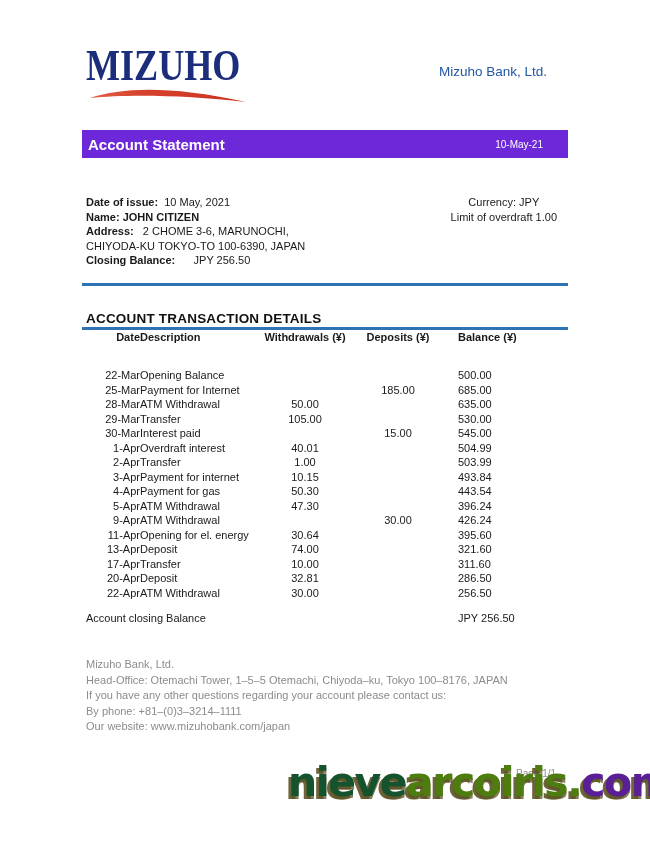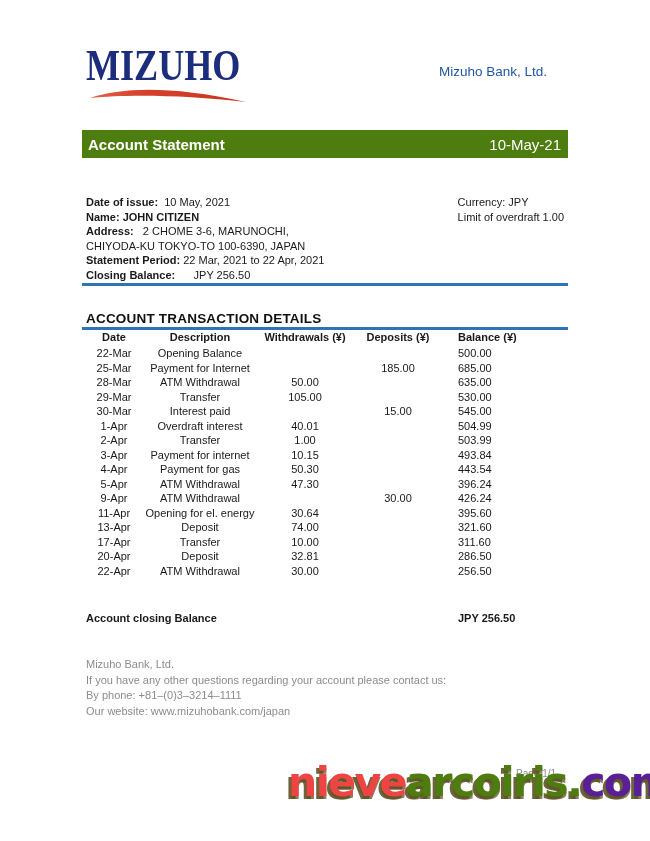--- a/index.html
+++ b/index.html
@@ -21,71 +21,71 @@
     white-space:nowrap;
   }
   .swoosh{display:block;margin-top:-3px;margin-left:2px;}
   .bank-name{
     position:absolute;left:418px;top:64px;width:150px;
     font-size:13.5px;color:#2157a5;text-align:center;white-space:nowrap;
   }
   
   .banner{
     position:absolute;left:82px;top:130px;width:486px;height:28px;
-    background:#4d7c0f;color:#ffffff;
+    background:#6d28d9;color:#ffffff;
     display:flex;align-items:center;justify-content:space-between;
-    box-sizing:border-box;padding:0 7px 0 6px;
+    box-sizing:border-box;padding:0 25px 0 6px;
   }
   .banner-title{font-size:15px;font-weight:700;}
-  .banner-date{font-size:15px;}
+  .banner-date{font-size:10px;}
   
   .details{position:absolute;left:86px;top:195px;width:478px;font-size:11px;line-height:14.6px;}
   .d-label{font-weight:700;white-space:pre;}
   .d-val{white-space:pre;}
   .details-right{
-    position:absolute;right:0;top:0;text-align:left;line-height:14.6px;
+    position:absolute;right:7px;top:0;text-align:center;line-height:14.6px;
   }
   
   .rule{position:absolute;left:82px;width:486px;height:3px;background:#2e74b5;}
   .rule1{top:283px;}
   .rule2{top:327px;height:3px;}
   
   .section-title{
     position:absolute;left:86px;top:311px;
     font-size:13.5px;font-weight:700;letter-spacing:0.2px;color:#111;
   }
   
   .table{position:absolute;left:82px;top:331px;width:486px;font-size:11px;}
   .t-head{display:grid;grid-template-columns:58px 120px 90px 96px 122px;font-weight:700;line-height:13px;}
-  .t-rows{margin-top:2px;}
+  .t-rows{margin-top:24px;}
   .t-row{display:grid;grid-template-columns:58px 120px 90px 96px 122px;height:14.5px;line-height:14.5px;}
-  .c0{padding-left:6px;text-align:center;}
-  .c1{text-align:center;}
+  .c0{padding-left:6px;text-align:right;}
+  .c1{text-align:left;}
   .c2{text-align:center;}
   .c3{text-align:center;}
   .c4{padding-left:12px;text-align:left;}
   
-  .closing{position:absolute;left:82px;top:612px;width:486px;font-size:11px;font-weight:700;height:14px;}
+  .closing{position:absolute;left:82px;top:612px;width:486px;font-size:11px;font-weight:400;height:14px;}
   .closing-label{position:absolute;left:4px;top:0;}
   .closing-value{position:absolute;left:376px;top:0;}
   
   .footer{
     position:absolute;left:86px;top:657px;width:478px;
     font-size:11px;line-height:15.6px;color:#8c8c8c;
   }
   
   .page-label{position:absolute;left:516px;top:756px;font-size:10px;color:#8c8c8c;z-index:1;margin-top:12px;}
   .watermark{
     position:absolute;left:288px;top:760px;z-index:2;
     font-family:"DejaVu Sans", sans-serif;
     font-weight:700;font-size:41px;line-height:44px;letter-spacing:-1.5px;
     white-space:nowrap;
     text-shadow:-3px 3px 0 rgba(93,83,38,0.9), 0 3px 0 rgba(93,83,38,0.75);
   }
-  .wm-yellow{color:#ef4444;}
+  .wm-yellow{color:#14532d;}
   .wm-orange{color:#4d7c0f;}
   .wm-purple{color:#5a1e96;}
 </style>
 </head>
 <body>
 
 <div class="page">
 
   <div class="logo-block">
     <div class="logo-text">MIZUHO</div>
@@ -106,21 +106,20 @@
   <div class="banner">
     <span class="banner-title">Account Statement</span>
     <span class="banner-date">10-May-21</span>
   </div>
 
   <div class="details">
     <div><span class="d-label">Date of issue:</span><span class="d-val">  10 May, 2021</span></div>
     <div><span class="d-label">Name: JOHN CITIZEN</span><span class="d-val"></span></div>
     <div><span class="d-label">Address:</span><span class="d-val">   2 CHOME 3-6, MARUNOCHI,</span></div>
     <div><span class="d-label"></span><span class="d-val">CHIYODA-KU TOKYO-TO 100-6390, JAPAN</span></div>
-    <div><span class="d-label">Statement Period:</span><span class="d-val"> 22 Mar, 2021 to 22 Apr, 2021</span></div>
     <div><span class="d-label">Closing Balance:</span><span class="d-val">      JPY 256.50</span></div>
     <div class="details-right">
       <div>Currency: JPY</div>
       <div>Limit of overdraft 1.00</div>
     </div>
   </div>
 
   <div class="rule rule1"></div>
 
   <div class="section-title">ACCOUNT TRANSACTION DETAILS</div>
@@ -250,20 +249,21 @@
       </div>
   </div>
 
   <div class="closing">
     <span class="closing-label">Account closing Balance</span>
     <span class="closing-value">JPY 256.50</span>
   </div>
 
   <div class="footer">
       <div>Mizuho Bank, Ltd.</div>
+      <div>Head-Office: Otemachi Tower, 1–5–5 Otemachi, Chiyoda–ku, Tokyo 100–8176, JAPAN</div>
       <div>If you have any other questions regarding your account please contact us:</div>
       <div>By phone: +81–(0)3–3214–1111</div>
       <div>Our website: www.mizuhobank.com/japan</div>
     </div>
 
   <div class="page-label">Page 1/1</div>
 
   <div class="watermark">
     <span class="wm-yellow">nieve</span><span class="wm-orange">arcoiris.</span><span class="wm-purple">com</span>
   </div>

